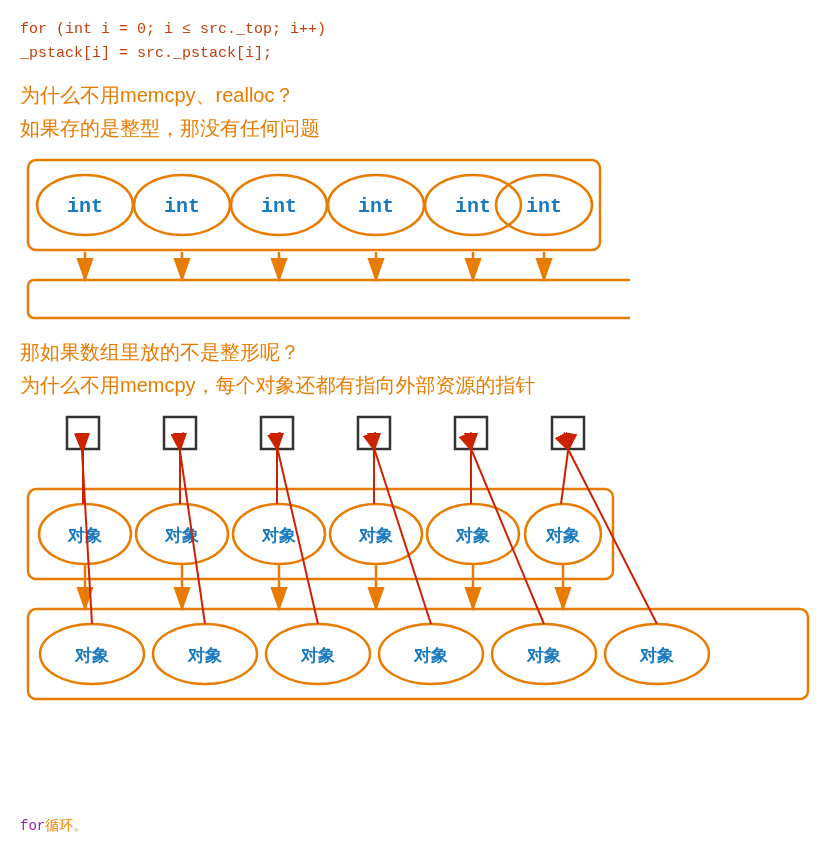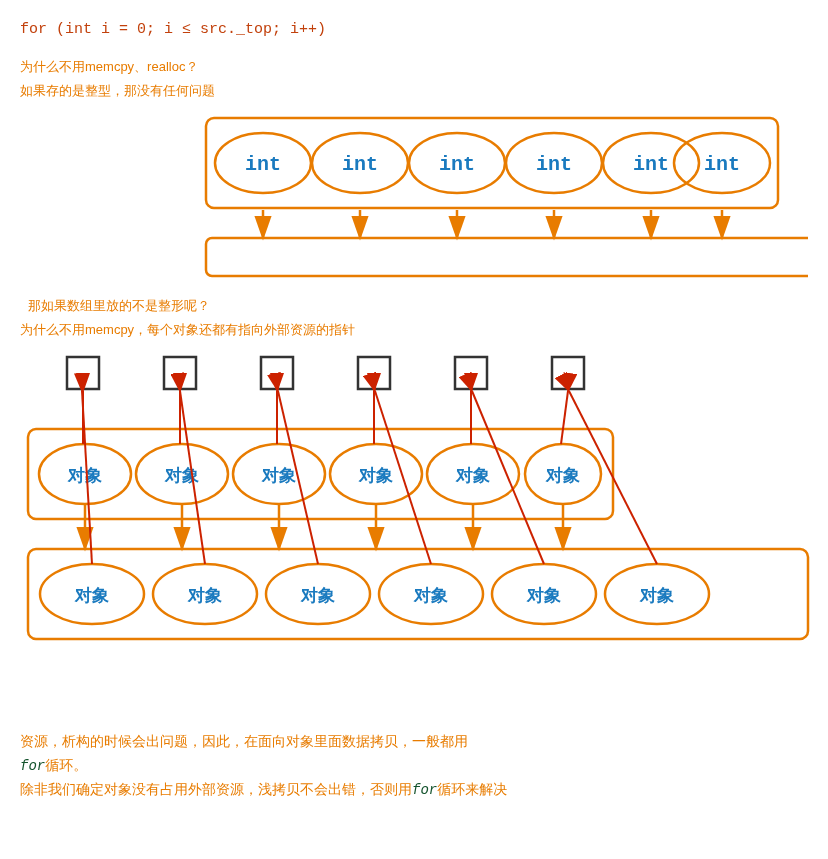--- a/index.html
+++ b/index.html
@@ -15,48 +15,47 @@
     .code-block {
       font-family: "Courier New", Courier, monospace;
       color: #c2410c;
       font-size: 15px;
       line-height: 1.6;
       margin-bottom: 16px;
     }
 
     .text-line {
       color: #e87c00;
-      font-size: 13px;
+      font-size: 20px;
       margin-bottom: 6px;
     }
 
     .bottom-text {
       color: #e87c00;
       font-size: 14px;
       line-height: 1.7;
       margin-top: 14px;
     }
 
     .bottom-text .code-inline {
       font-family: "Courier New", Courier, monospace;
-      color: #14532d;
-      font-style: italic;
+      color: #a21caf;
     }
 
     
     .diagram-svg-container {
       margin: 10px 0 14px 0;
-      text-align: right;
     }
   </style>
 </head>
 <body>
 
 <div class="code-block">
   <div>for (int i = 0; i ≤ src._top; i++)</div>
+  <div>    _pstack[i] = src._pstack[i];</div>
 </div>
 
 <div class="text-line">为什么不用memcpy、realloc？</div>
 
 <div class="text-line">如果存的是整型，那没有任何问题</div>
 
 <div class="diagram-svg-container">
   <svg width="610" height="170">
 
     <rect x="8" y="8" width="572" height="90" rx="8" ry="8" fill="none" stroke="#e87c00" stroke-width="2.5"></rect>
@@ -100,21 +99,21 @@
       <marker id="arrowRed" markerWidth="10" markerHeight="7" refX="9" refY="3.5" orient="auto">
         <polygon points="0 0, 10 3.5, 0 7" fill="#cc2200"></polygon>
       </marker>
       <marker id="arrowOrangeUp" markerWidth="10" markerHeight="7" refX="1" refY="3.5" orient="auto">
         <polygon points="10 0, 0 3.5, 10 7" fill="#e87c00"></polygon>
       </marker>
     </defs>
   </svg>
 </div>
 
-<div class="text-line" style="margin-top:10px;margin-left:8px;">那如果数组里放的不是整形呢？</div>
+<div class="text-line" style="margin-top:10px;">那如果数组里放的不是整形呢？</div>
 
 <div class="text-line">为什么不用memcpy，每个对象还都有指向外部资源的指针</div>
 
 <div class="diagram-svg-container">
   <svg width="800" height="340">
     <defs>
       <marker id="arrowO2" markerWidth="10" markerHeight="7" refX="9" refY="3.5" orient="auto">
         <polygon points="0 0, 10 3.5, 0 7" fill="#e87c00"></polygon>
       </marker>
       <marker id="arrowR2" markerWidth="10" markerHeight="7" refX="9" refY="3.5" orient="auto">
@@ -198,16 +197,15 @@
     <line x1="185" y1="215" x2="160" y2="42" stroke="#cc2200" stroke-width="2" marker-end="url(#arrowRUp)"></line>
     <line x1="298" y1="215" x2="258" y2="42" stroke="#cc2200" stroke-width="2" marker-end="url(#arrowRUp)"></line>
     <line x1="411" y1="215" x2="355" y2="42" stroke="#cc2200" stroke-width="2" marker-end="url(#arrowRUp)"></line>
     <line x1="524" y1="215" x2="452" y2="42" stroke="#cc2200" stroke-width="2" marker-end="url(#arrowRUp)"></line>
     <line x1="637" y1="215" x2="549" y2="42" stroke="#cc2200" stroke-width="2" marker-end="url(#arrowRUp)"></line>
   </svg>
 </div>
 
 <div class="bottom-text">
   <br>
-  <span>资源，析构的时候会出问题，因此，在面向对象里面数据拷贝，一般都用</span><br>
+  <br>
   <span><span class="code-inline">for</span>循环。</span><br>
-  <span>除非我们确定对象没有占用外部资源，浅拷贝不会出错，否则用<span class="code-inline">for</span>循环来解决</span>
 </div>
 
 </body></html>

